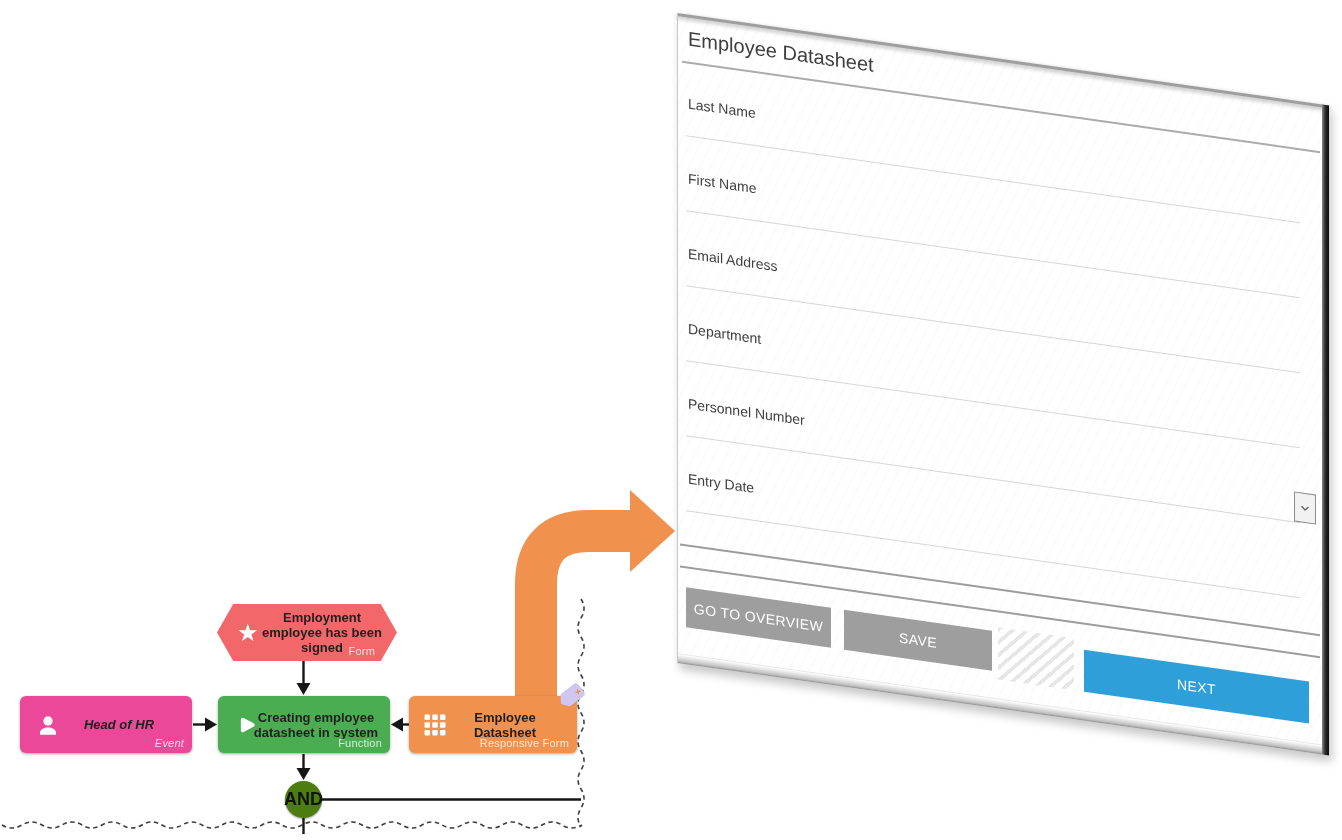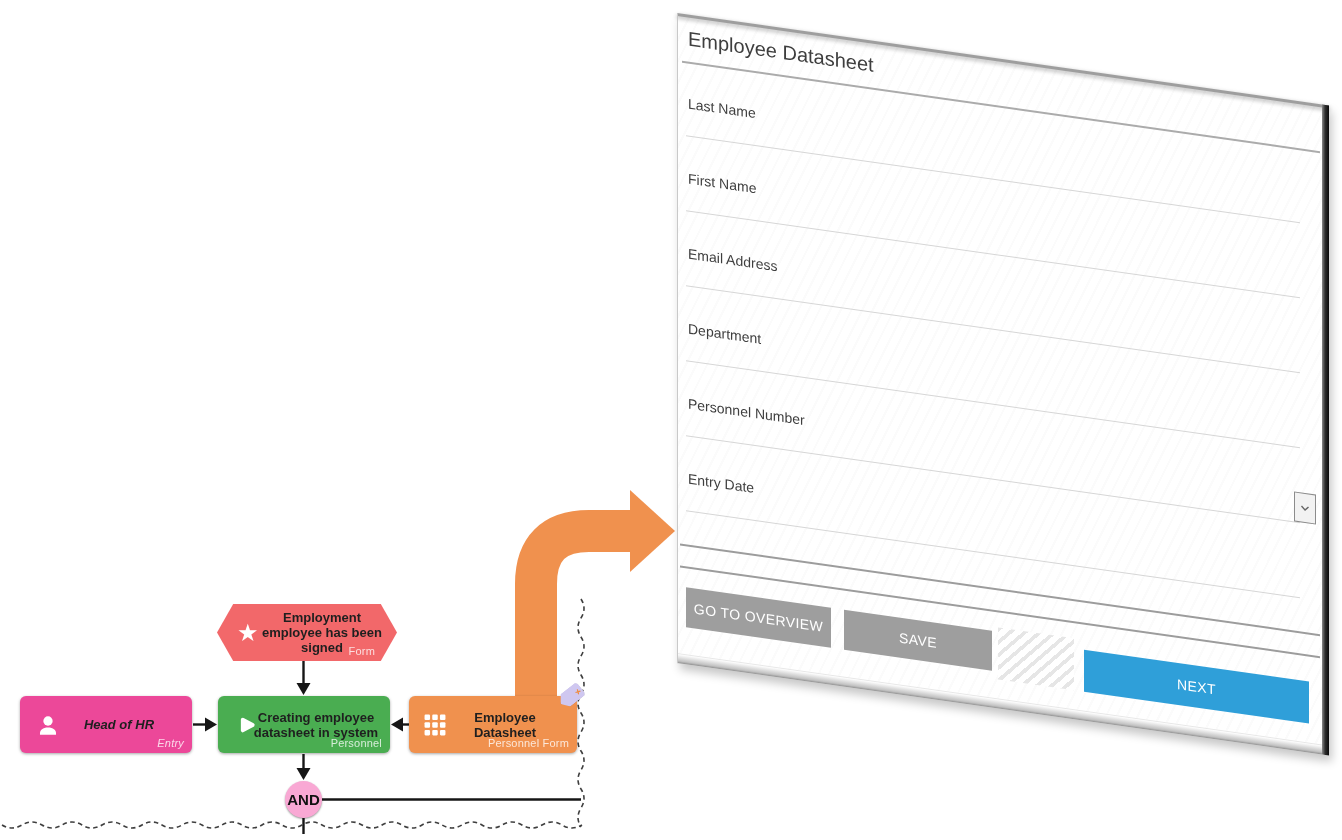--- a/index.html
+++ b/index.html
@@ -29,22 +29,22 @@
   .star-glyph { color:#fff; font-size:24px; line-height:24px; }
 
   .node-role { left:20px;  top:696px; width:172px; height:57px; background:#ec4899;font-style:italic; }
   .node-role .node-label { padding-left:36px; }
   .node-function { left:218px; top:696px; width:172px; height:57px; background:#4aad51; }
   .node-function .node-label { padding-left:34px; }
   .node-form { left:409px; top:696px; width:168px; height:57px; background:#f0914e; }
   .node-form .node-label { padding-left:34px; }
 
   .and-node { position:absolute; left:285px; top:781px; width:37px; height:37px;
-              z-index:2; border-radius:50%; background:#f9a8d4; display:flex;
-              align-items:center; justify-content:center; font-size:15px;
+              z-index:2; border-radius:50%; background:#4d7c0f; display:flex;
+              align-items:center; justify-content:center; font-size:18px;
               font-weight:bold; color:#111; box-shadow:0 1px 2px rgba(0,0,0,.4); }
 
   .tag-icon { position:absolute; right:-7px; top:-8px; width:26px; height:16px;
               background:#cfc7f0; transform:rotate(-38deg); z-index:3;
               clip-path:polygon(24% 0,92% 0,100% 18%,100% 82%,92% 100%,24% 100%,0 50%);
               box-shadow:0 1px 2px rgba(0,0,0,.25); }
   .tag-plus { position:absolute; right:-4px; top:-10px; z-index:4; color:#ef8b3e;
               font-size:10px; font-weight:bold; transform:rotate(-15deg); }
 
   
@@ -124,51 +124,51 @@
 </div>
 
 <div class="node node-role">
   <span class="shape-icon">
     <svg width="26" height="26" viewBox="0 0 24 24">
       <circle cx="12" cy="8.3" r="4.3" fill="#fff"></circle>
       <path d="M12 14.2 c-4.8 0 -7.4 2.4 -7.4 5.2 V21 h14.8 v-1.6 c0 -2.8 -2.6 -5.2 -7.4 -5.2 Z" fill="#fff"></path>
     </svg>
   </span>
   <div class="node-label">Head of HR</div>
-  <div class="type-label">Entry</div>
+  <div class="type-label">Event</div>
 </div>
 
 <div class="node node-function">
   <span class="shape-icon">
     <svg width="26" height="26" viewBox="0 0 24 24">
       <polygon points="9,7 18.2,12 9,17" fill="#fff" stroke="#fff" stroke-width="3.5" stroke-linejoin="round"></polygon>
     </svg>
   </span>
   <div class="node-label">Creating employee datasheet in system</div>
-  <div class="type-label">Personnel</div>
+  <div class="type-label">Function</div>
 </div>
 
 <div class="node node-form">
   <span class="shape-icon">
     <svg width="22" height="22" viewBox="0 0 20 20">
       <g fill="#fff">
         <rect x="0.5" y="0.5" width="5" height="5" rx="1"></rect>
           <rect x="7.5" y="0.5" width="5" height="5" rx="1"></rect>
           <rect x="14.5" y="0.5" width="5" height="5" rx="1"></rect>
         <rect x="0.5" y="7.5" width="5" height="5" rx="1"></rect>
           <rect x="7.5" y="7.5" width="5" height="5" rx="1"></rect>
           <rect x="14.5" y="7.5" width="5" height="5" rx="1"></rect>
         <rect x="0.5" y="14.5" width="5" height="5" rx="1"></rect>
           <rect x="7.5" y="14.5" width="5" height="5" rx="1"></rect>
           <rect x="14.5" y="14.5" width="5" height="5" rx="1"></rect>
       </g>
     </svg>
   </span>
   <div class="node-label">Employee Datasheet</div>
-  <div class="type-label">Personnel Form</div>
+  <div class="type-label">Responsive Form</div>
   <div class="tag-icon"></div>
   <span class="tag-plus">+</span>
 </div>
 
 <div class="and-node">AND</div>
 
 <div class="panel">
   <div class="panel-content">
     <div class="form-title">Employee Datasheet</div>
     <div class="title-rule"></div>

